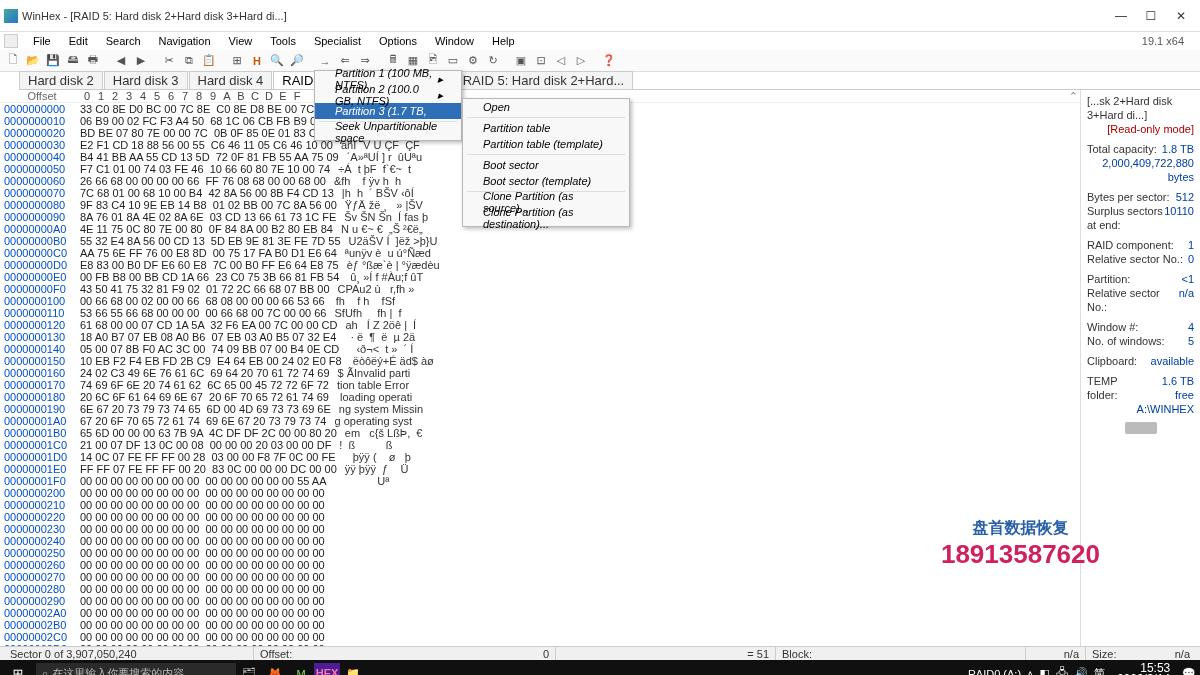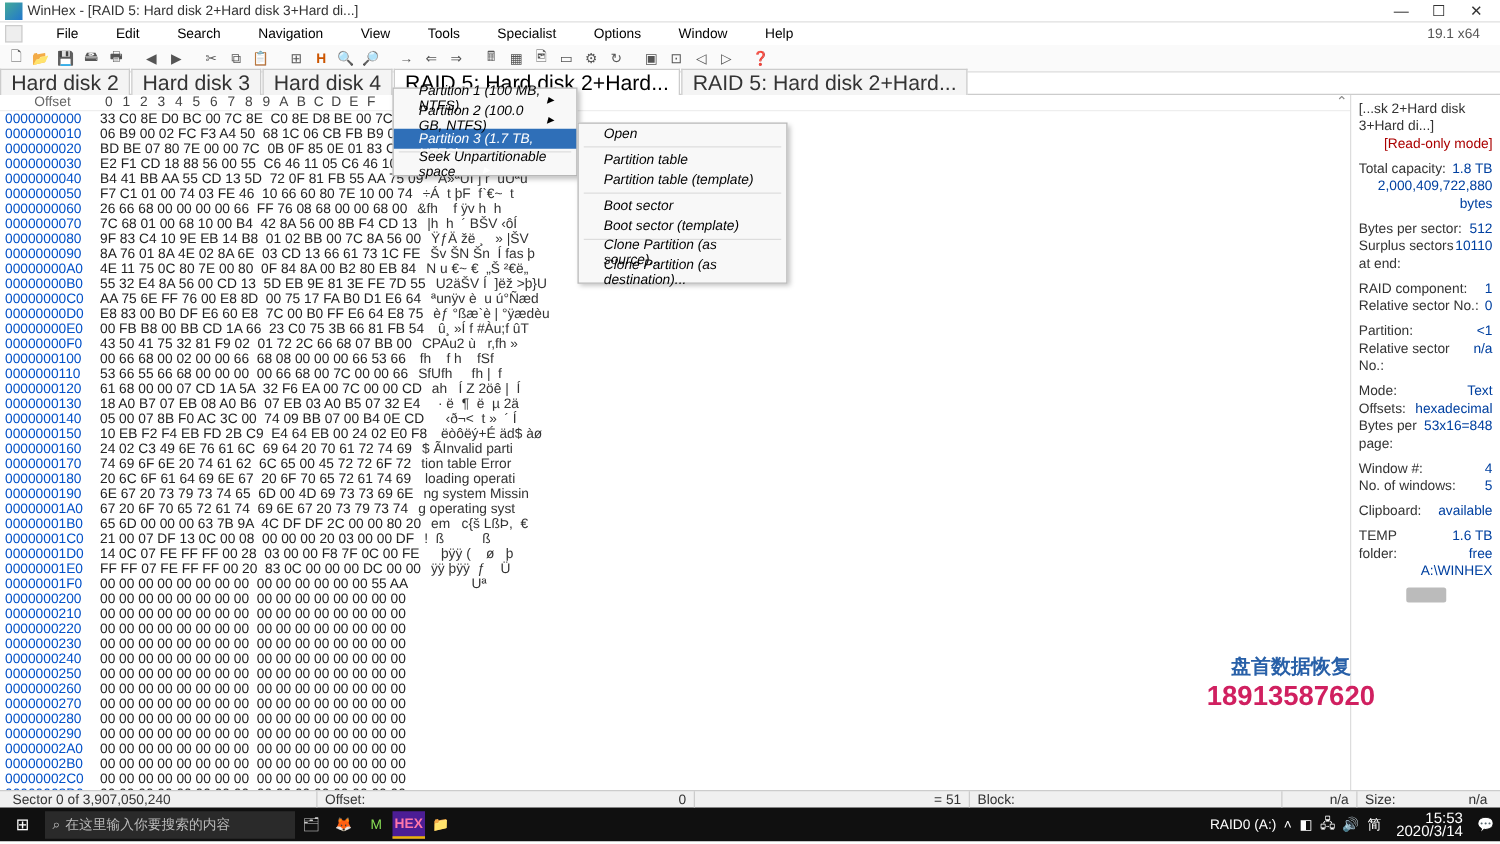--- a/index.html
+++ b/index.html
@@ -1,29 +1,29 @@
 <!DOCTYPE html>
 <html><head>
 <meta charset="utf-8">
 <style>
 * { margin: 0; padding: 0; box-sizing: border-box; font-family: 'Segoe UI', Tahoma, sans-serif; }
 body { background: #fff; width: 1200px; height: 675px; overflow: hidden; font-size: 11px; position: relative; }
-.titlebar { height: 18px; background: #fff; display: flex; align-items: center; padding: 0 4px; border-bottom: 1px solid #e0e0e0; }
+.titlebar { height: 32px; background: #fff; display: flex; align-items: center; padding: 0 4px; border-bottom: 1px solid #e0e0e0; }
 .titlebar-icon { width: 14px; height: 14px; background: linear-gradient(135deg,#4a9,#27c); margin-right: 4px; }
 .titlebar-text { flex: 1; font-size: 11px; color: #333; }
 .window-controls { display: flex; }
 .window-controls span { width: 30px; text-align: center; font-size: 12px; color: #333; }
-.menubar { height: 18px; display: flex; align-items: center; padding: 0 4px; font-size: 11px; gap: 20px; }
+.menubar { height: 18px; display: flex; align-items: center; padding: 0 4px; font-size: 11px; gap: 8px; }
 .menubar .menu-icon { width: 14px; height: 14px; background: #eee; border: 1px solid #ccc; margin-right: 2px; display:inline-block; }
 .menubar span { padding: 0 5px; cursor: default; }
 .menubar .ver { margin-left: auto; padding-right: 12px; color: #555; }
 .toolbar { height: 22px; display: flex; align-items: center; padding: 0 4px; gap: 2px; border-bottom: 1px solid #ddd; background: #fafafa; }
 .toolbar .tbtn { width: 18px; height: 18px; display:inline-flex; align-items:center; justify-content:center; font-size:11px; color:#555; }
 .toolbar .sep { width: 6px; }
-.tabs { height: 18px; display: flex; align-items: center; border-bottom: 1px solid #ccc; font-size: 17px; }
+.tabs { height: 18px; display: flex; align-items: flex-end; border-bottom: 1px solid #ccc; font-size: 13px; margin-left: 19px; }
 .tab { padding: 1px 8px; border: 1px solid #ccc; border-bottom: none; background: #f4f4f4; margin-right: 1px; color: #333; white-space: nowrap; }
 .tab.active { background: #fff; color: #000; }
 .main { display: flex; height: calc(675px - 20px - 18px - 22px - 18px - 14px - 27px); }
 .hexarea { width: 1080px; overflow: hidden; background: #fff; font-family: Consolas, 'Courier New', monospace; font-size: 11px; line-height: 12px; position: relative; }
 .hexheader { display: flex; color: #444; padding-left: 4px; height: 13px; border-bottom: 1px solid #eee; align-items: flex-end; }
 .hexheader .offlbl { width: 76px; text-align: center; color: #666; }
 .hexheader .cols { display: flex; }
 .hexheader .cols span { width: 14px; text-align: center; }
 .hexheader .asclbl { margin-left: 12px; color: #666; }
 .hexheader .scrollb { margin-left: auto; padding-right: 2px; color: #888; }
@@ -49,21 +49,21 @@
 .taskbar .tray { margin-left: auto; display: flex; align-items: center; gap: 6px; padding: 0 4px; }
 .taskbar .clock { text-align: right; line-height: 11px; font-size: 12px; padding: 0 6px; }
 
 .ctx { position: absolute; background: #f8f8f8; border: 1px solid #b8b8b8; box-shadow: 2px 2px 4px rgba(0,0,0,0.25); font-size: 11px; z-index: 10; }
 .ctx .item { display: flex; align-items: center; justify-content: space-between; padding: 2px 18px 2px 20px; height: 16px; cursor: default; font-style: italic; }
 .ctx .item.hl { background: #2f6fb8; color: #fff; flex-direction: column; }
 .ctx .sep2 { height: 1px; background: #ddd; margin: 2px 4px; }
 .clickthrough { pointer-events: none; }
 .watermark { position: absolute; right: 100px; bottom: 105px; text-align: center; }
 .watermark .l1 { font-size: 16px; color: #2860a8; font-family: "SimSun","Microsoft YaHei",sans-serif; font-weight:600; }
-.watermark .l2 { font-size: 22px; color: #d02060; font-weight:600; }
+.watermark .l2 { font-size: 26px; color: #d02060; font-weight:600; }
 </style>
 </head>
 <body>
 
 <div class="titlebar">
   <span class="titlebar-icon"></span>
   <span class="titlebar-text">WinHex - [RAID 5: Hard disk 2+Hard disk 3+Hard di...]</span>
   <div class="window-controls">
     <span>—</span>
     <span>☐</span>
@@ -206,34 +206,20 @@
           <span>Partition:</span>
           <span class="val">&lt;1</span>
         </div>
       <div class="row">
           <span>Relative sector No.:</span>
           <span class="val">n/a</span>
         </div>
     </div>
     <div class="section">
       <div class="row">
-          <span>Mode:</span>
-          <span class="val">Text</span>
-        </div>
-      <div class="row">
-          <span>Offsets:</span>
-          <span class="val">hexadecimal</span>
-        </div>
-      <div class="row">
-          <span>Bytes per page:</span>
-          <span class="val">53x16=848</span>
-        </div>
-    </div>
-    <div class="section">
-      <div class="row">
           <span>Window #:</span>
           <span class="val">4</span>
         </div>
       <div class="row">
           <span>No. of windows:</span>
           <span class="val">5</span>
         </div>
     </div>
     <div class="section">
       <div class="row">

